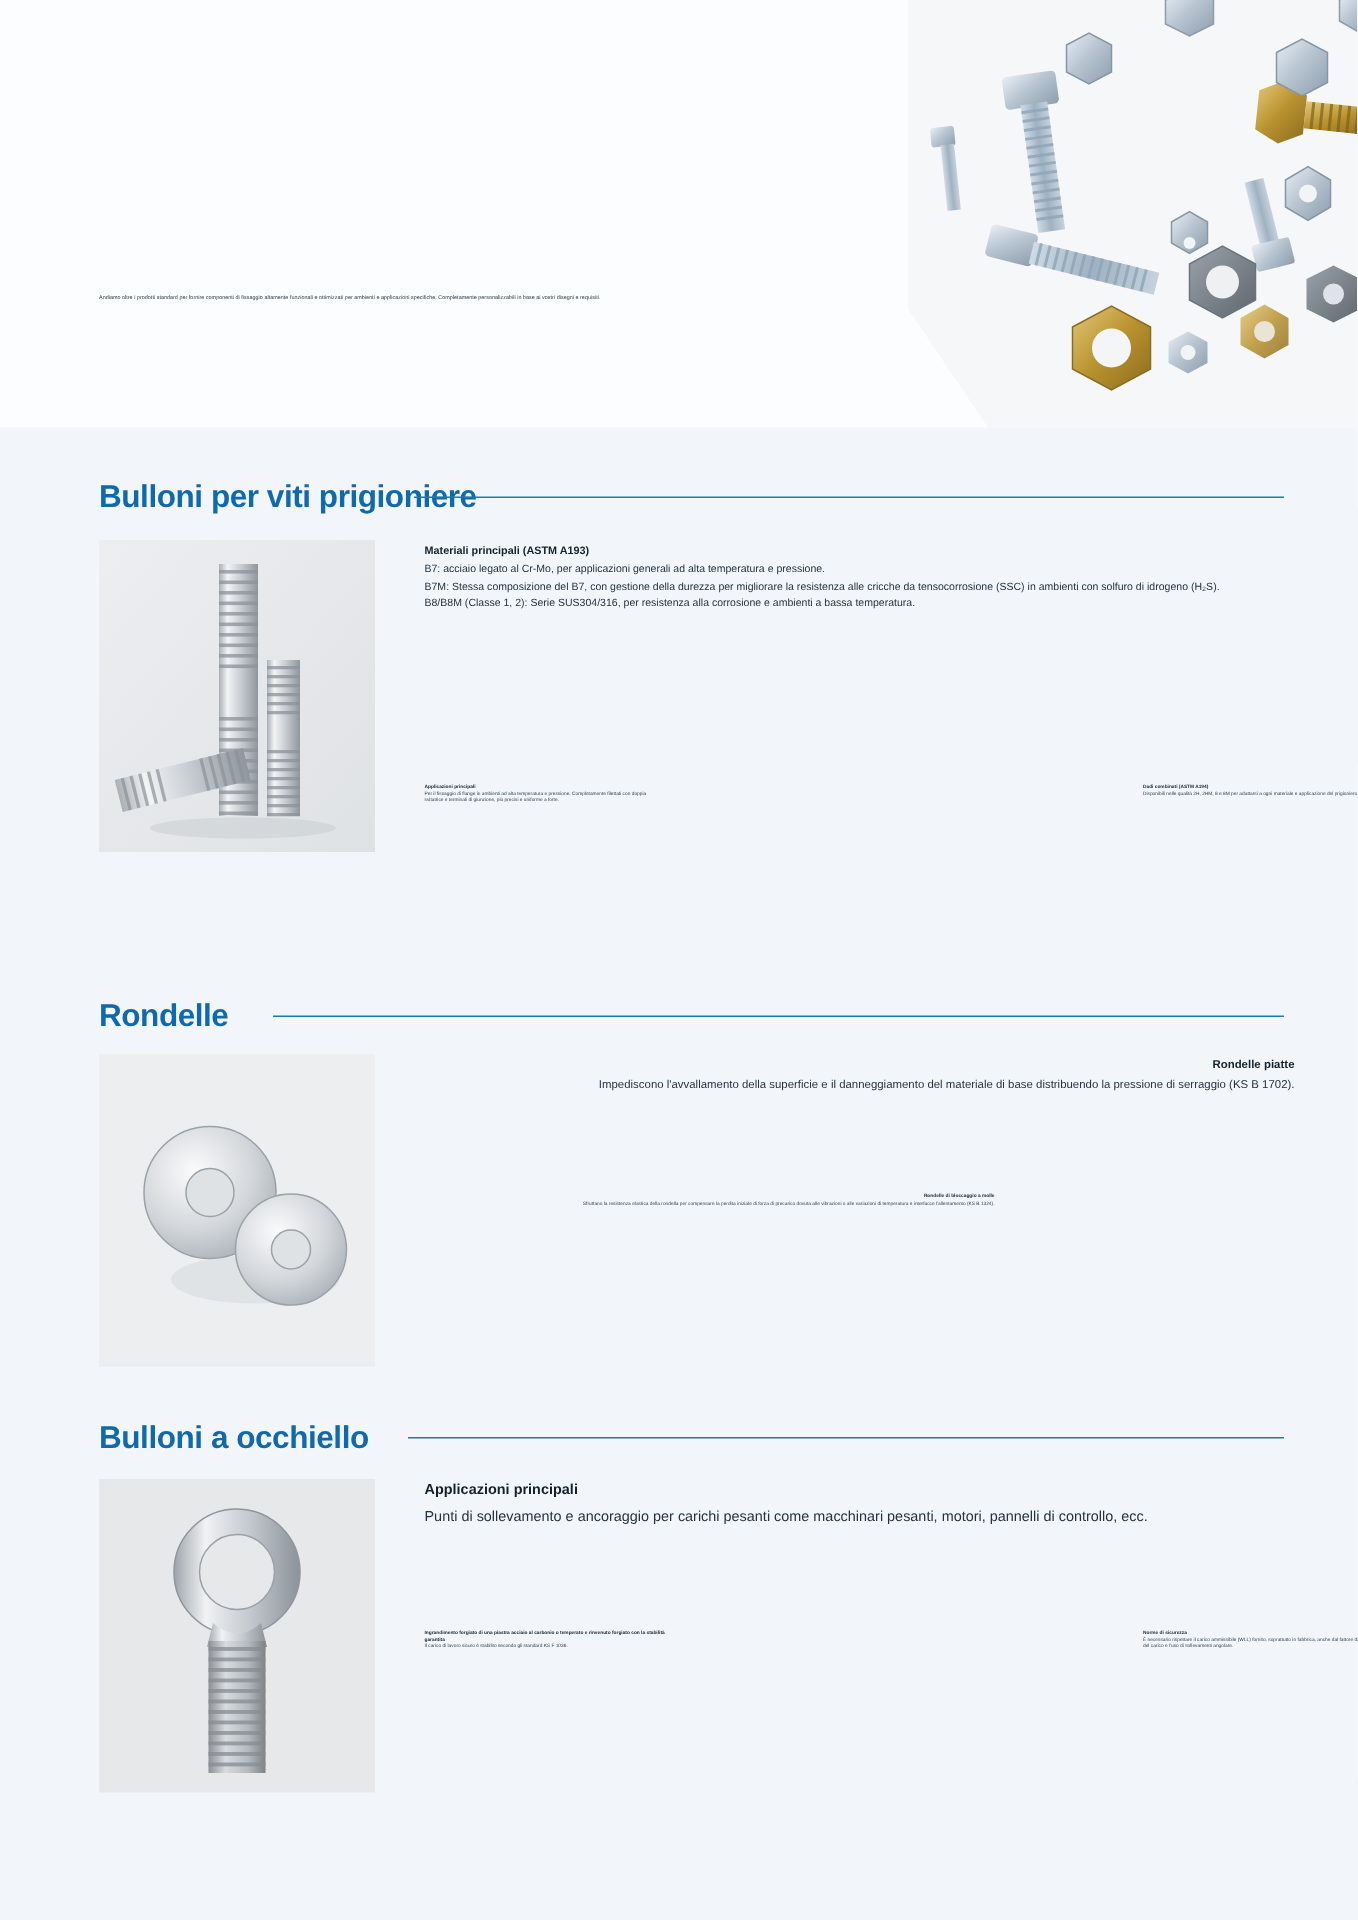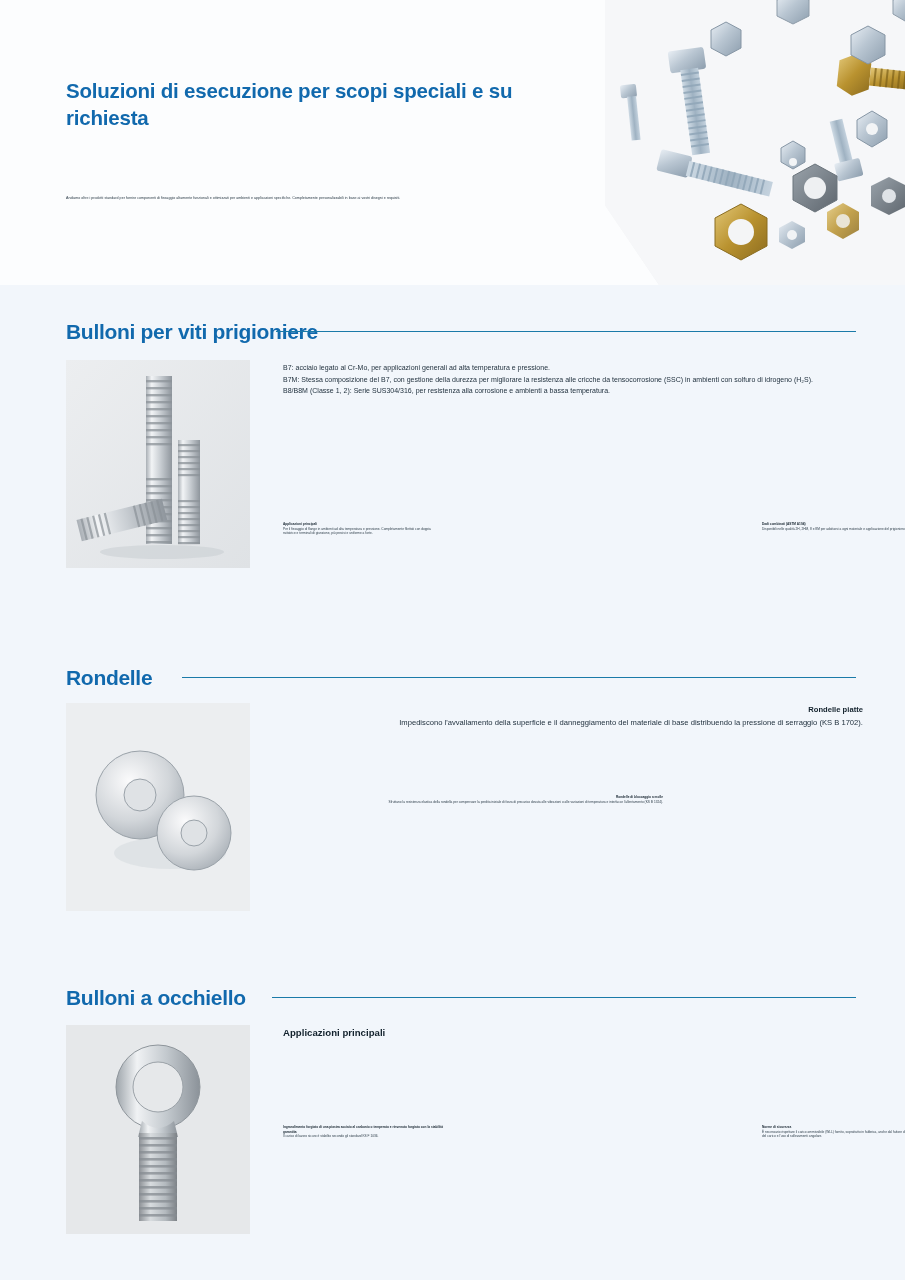--- a/index.html
+++ b/index.html
@@ -75,21 +75,21 @@
   .hero-photo svg { display: block; width: 300px; height: 285px; }
 
   
   .section {
     position: absolute;
     left: 0;
     width: 905px;
   }
   .sec-studs   { top: 285px;  height: 360px; }
   .sec-washers { top: 645px;  height: 330px; text-align: right; }
-  .sec-eye     { top: 967px;  height: 305px; }
+  .sec-eye     { top: 928px;  height: 305px; }
 
   .sec-head {
     position: absolute;
     left: 66px;
     display: flex;
     align-items: center;
     width: 790px;
   }
 
   .sec-title {
@@ -179,23 +179,20 @@
     letter-spacing: 0.01px;
   }
 </style>
 </head>
 <body>
 
 <div class="page">
 
   <div class="hero">
 
-    <div class="hero-text">
-      <h1 class="hero-title">Soluzioni di esecuzione per scopi speciali e su richiesta</h1>
-    </div>
 
     <p class="hero-sub">Andiamo oltre i prodotti standard per fornire componenti di fissaggio altamente funzionali e ottimizzati per ambienti e applicazioni specifiche. Completamente personalizzabili in base ai vostri disegni e requisiti.</p>
 
     <div class="hero-photo">
       <svg viewBox="0 0 300 285" preserveAspectRatio="none" aria-hidden="true">
         <defs>
           <linearGradient id="steel" x1="0" y1="0" x2="1" y2="1">
             <stop offset="0%" stop-color="#e8eef4"></stop>
             <stop offset="45%" stop-color="#b9c6d2"></stop>
             <stop offset="100%" stop-color="#8d9eae"></stop>
@@ -392,20 +389,21 @@
                 <rect x="82" y="148" width="2.2" height="22"></rect>
               <rect x="88" y="148" width="2.2" height="22"></rect>
                 <rect x="94" y="148" width="2.2" height="22"></rect>
             </g>
           </g>
           <ellipse cx="96" cy="192" rx="62" ry="7" fill="#c9ced2" opacity="0.55"></ellipse>
         </svg>
       </div>
 
       <div class="copy" style="top:2px;">
+        <div class="copy-h">Materiali principali (ASTM A193)</div>
         <p class="copy-p">B7: acciaio legato al Cr-Mo, per applicazioni generali ad alta temperatura e pressione.</p>
         <p class="copy-p">B7M: Stessa composizione del B7, con gestione della durezza per migliorare la resistenza alle cricche da tensocorrosione (SSC) in ambienti con solfuro di idrogeno (H₂S).</p>
         <p class="copy-p">B8/B8M (Classe 1, 2): Serie SUS304/316, per resistenza alla corrosione e ambienti a bassa temperatura.</p>
       </div>
 
       <div class="micro-row" style="top:162px;">
         <div class="micro-col">
           <div class="micro-h">Applicazioni principali</div>
           <div class="micro-p">Per il fissaggio di flange in ambienti ad alta temperatura e pressione. Completamente filettati con doppia svitatrice e terminali di giunzione, più precisi e uniforme a forte.</div>
         </div>
@@ -496,20 +494,21 @@
             <rect x="73" y="168" width="38" height="2.6"></rect>
               <rect x="73" y="175" width="38" height="2.6"></rect>
             <rect x="73" y="182" width="38" height="2.6"></rect>
               <rect x="73" y="189" width="38" height="2.6"></rect>
           </g>
         </svg>
       </div>
 
       <div class="copy" style="top:2px;">
         <div class="copy-h lg">Applicazioni principali</div>
+        <p class="copy-p lg">Punti di sollevamento e ancoraggio per carichi pesanti come macchinari pesanti, motori, pannelli di controllo, ecc.</p>
       </div>
 
       <div class="micro-row" style="top:100px;">
         <div class="micro-col">
           <div class="micro-h">Ingrandimento forgiato di una piastra acciaio al carbonio o temperato e rinvenuto forgiato con la stabilità garantita</div>
           <div class="micro-p">Il carico di lavoro sicuro è stabilito secondo gli standard KS F 1036.</div>
         </div>
         <div class="micro-col wide" style="margin-left:222px;">
           <div class="micro-h">Norme di sicurezza</div>
           <div class="micro-p">È necessario rispettare il carico ammissibile (WLL) fornito, soprattutto in fabbrica, anche dal fattore di inclusione del carico e l'uso di sollevamenti angolare.</div>

